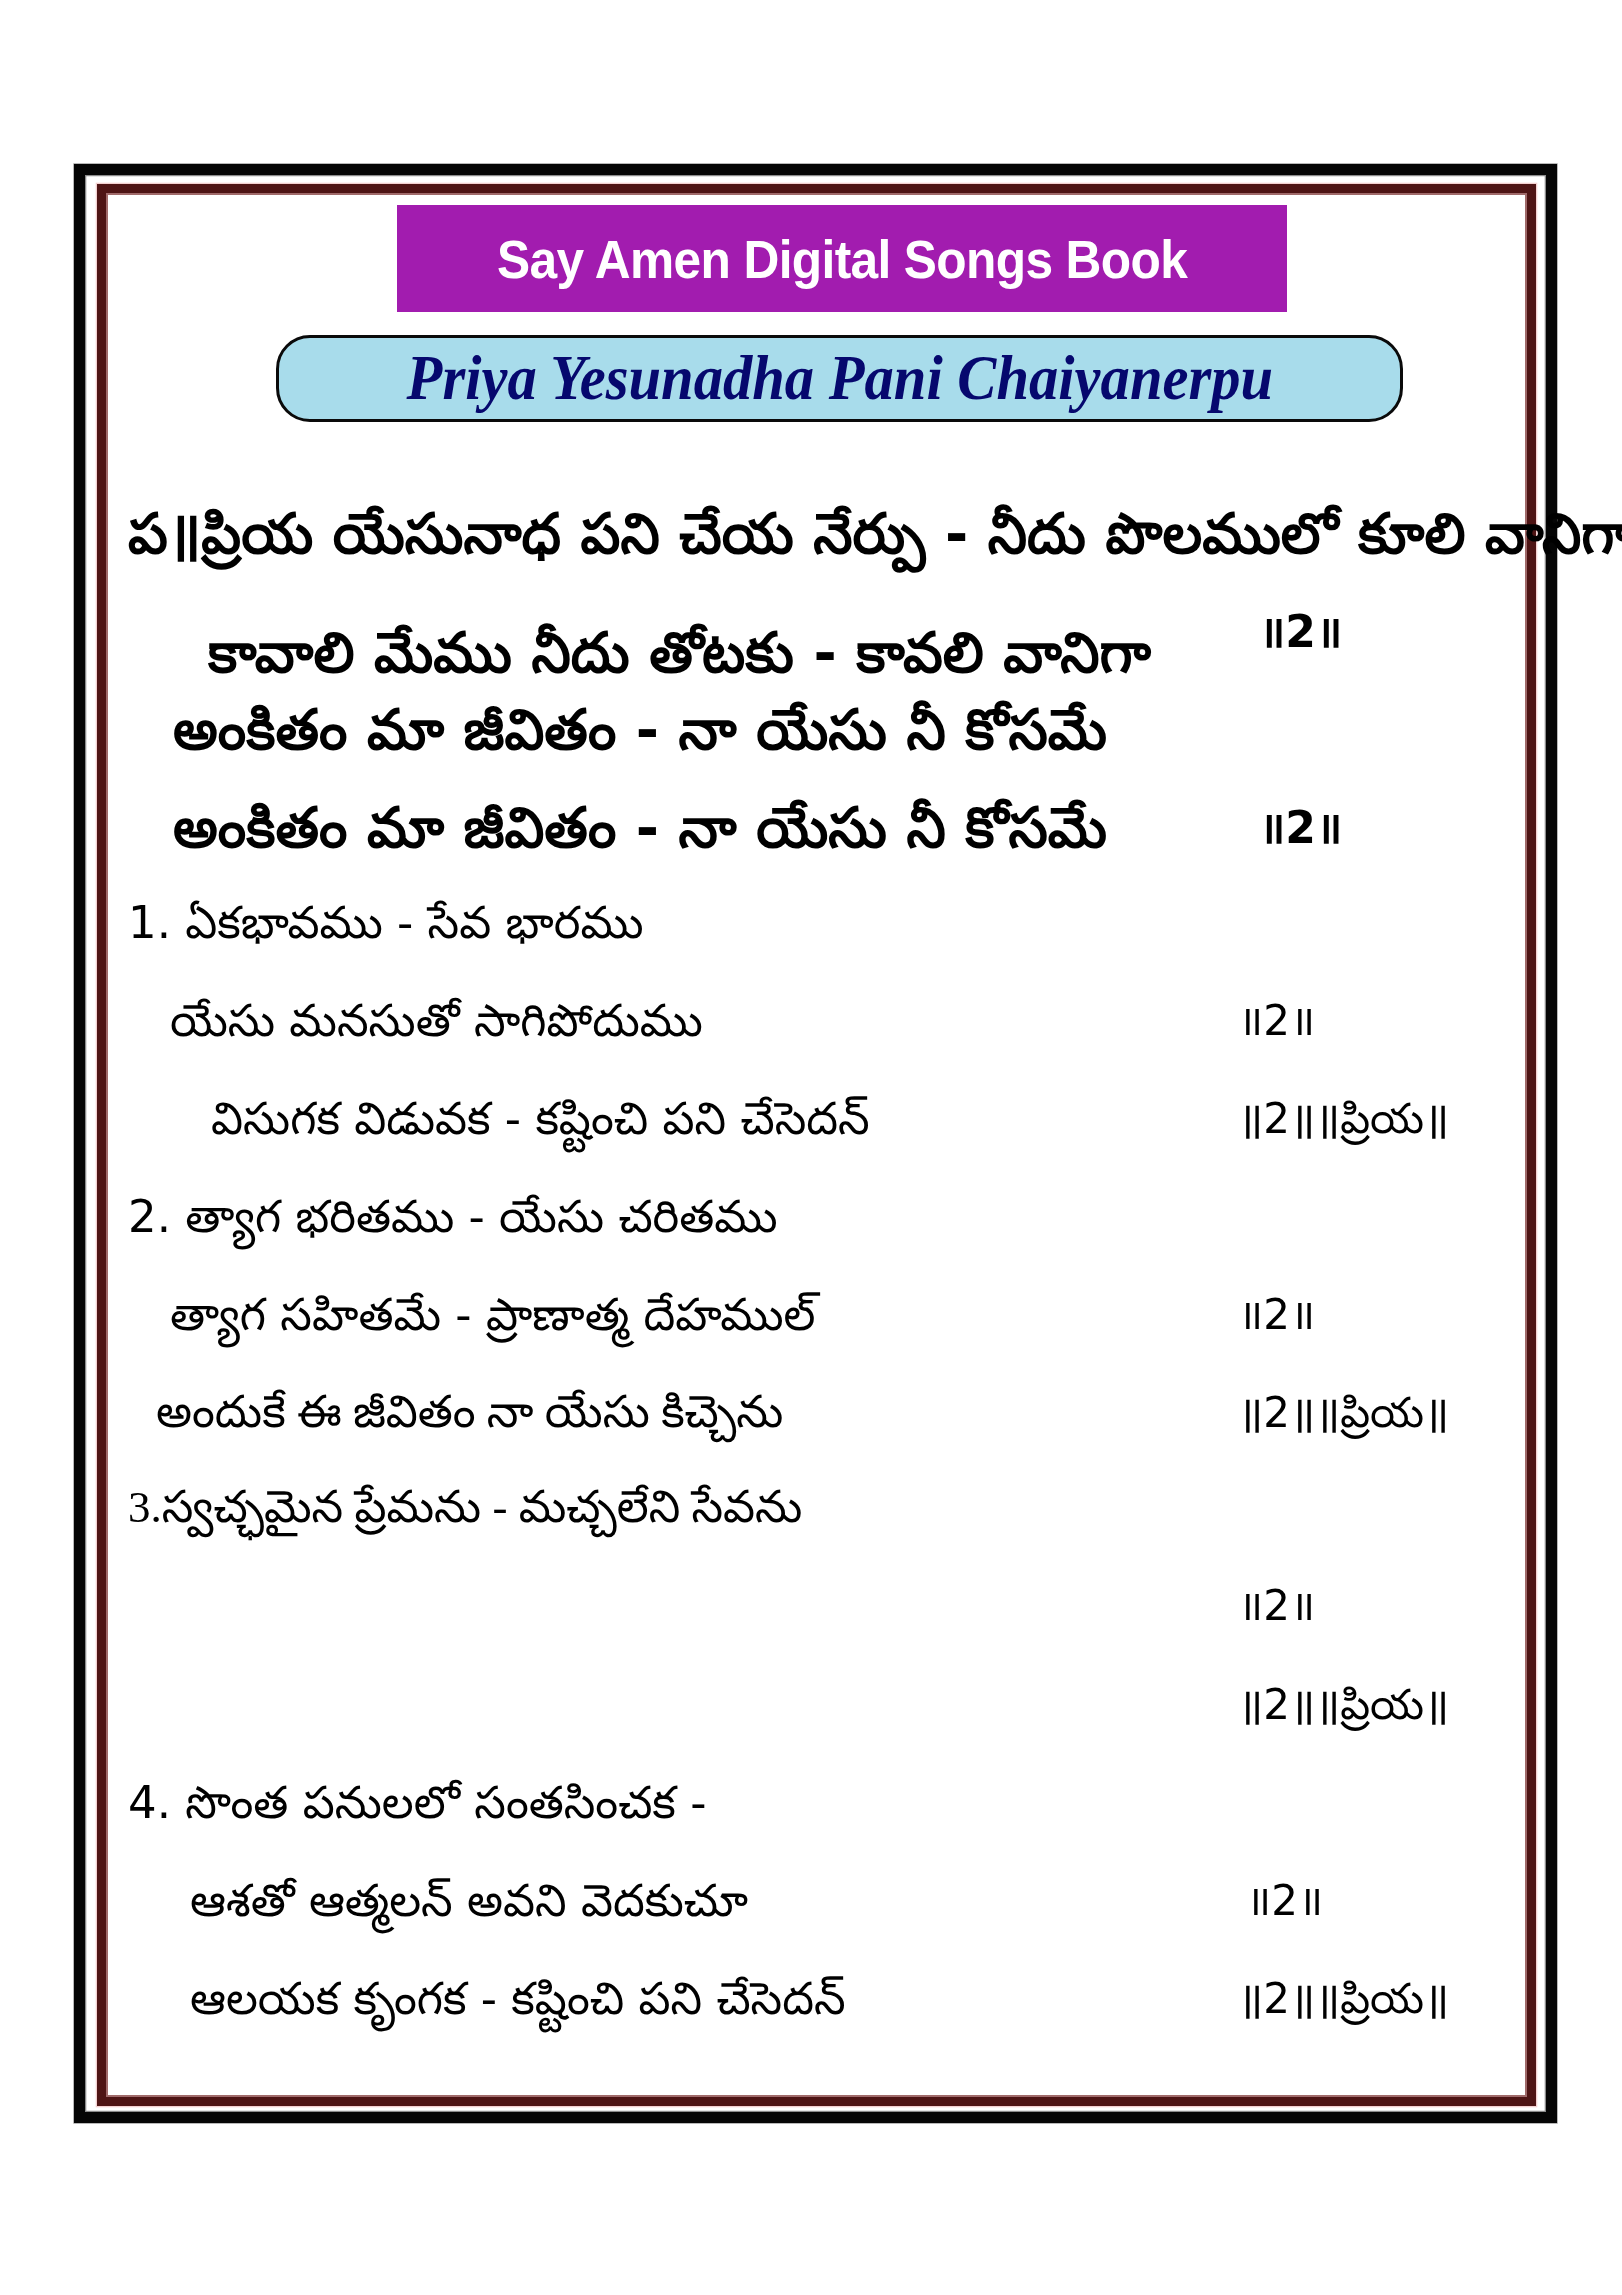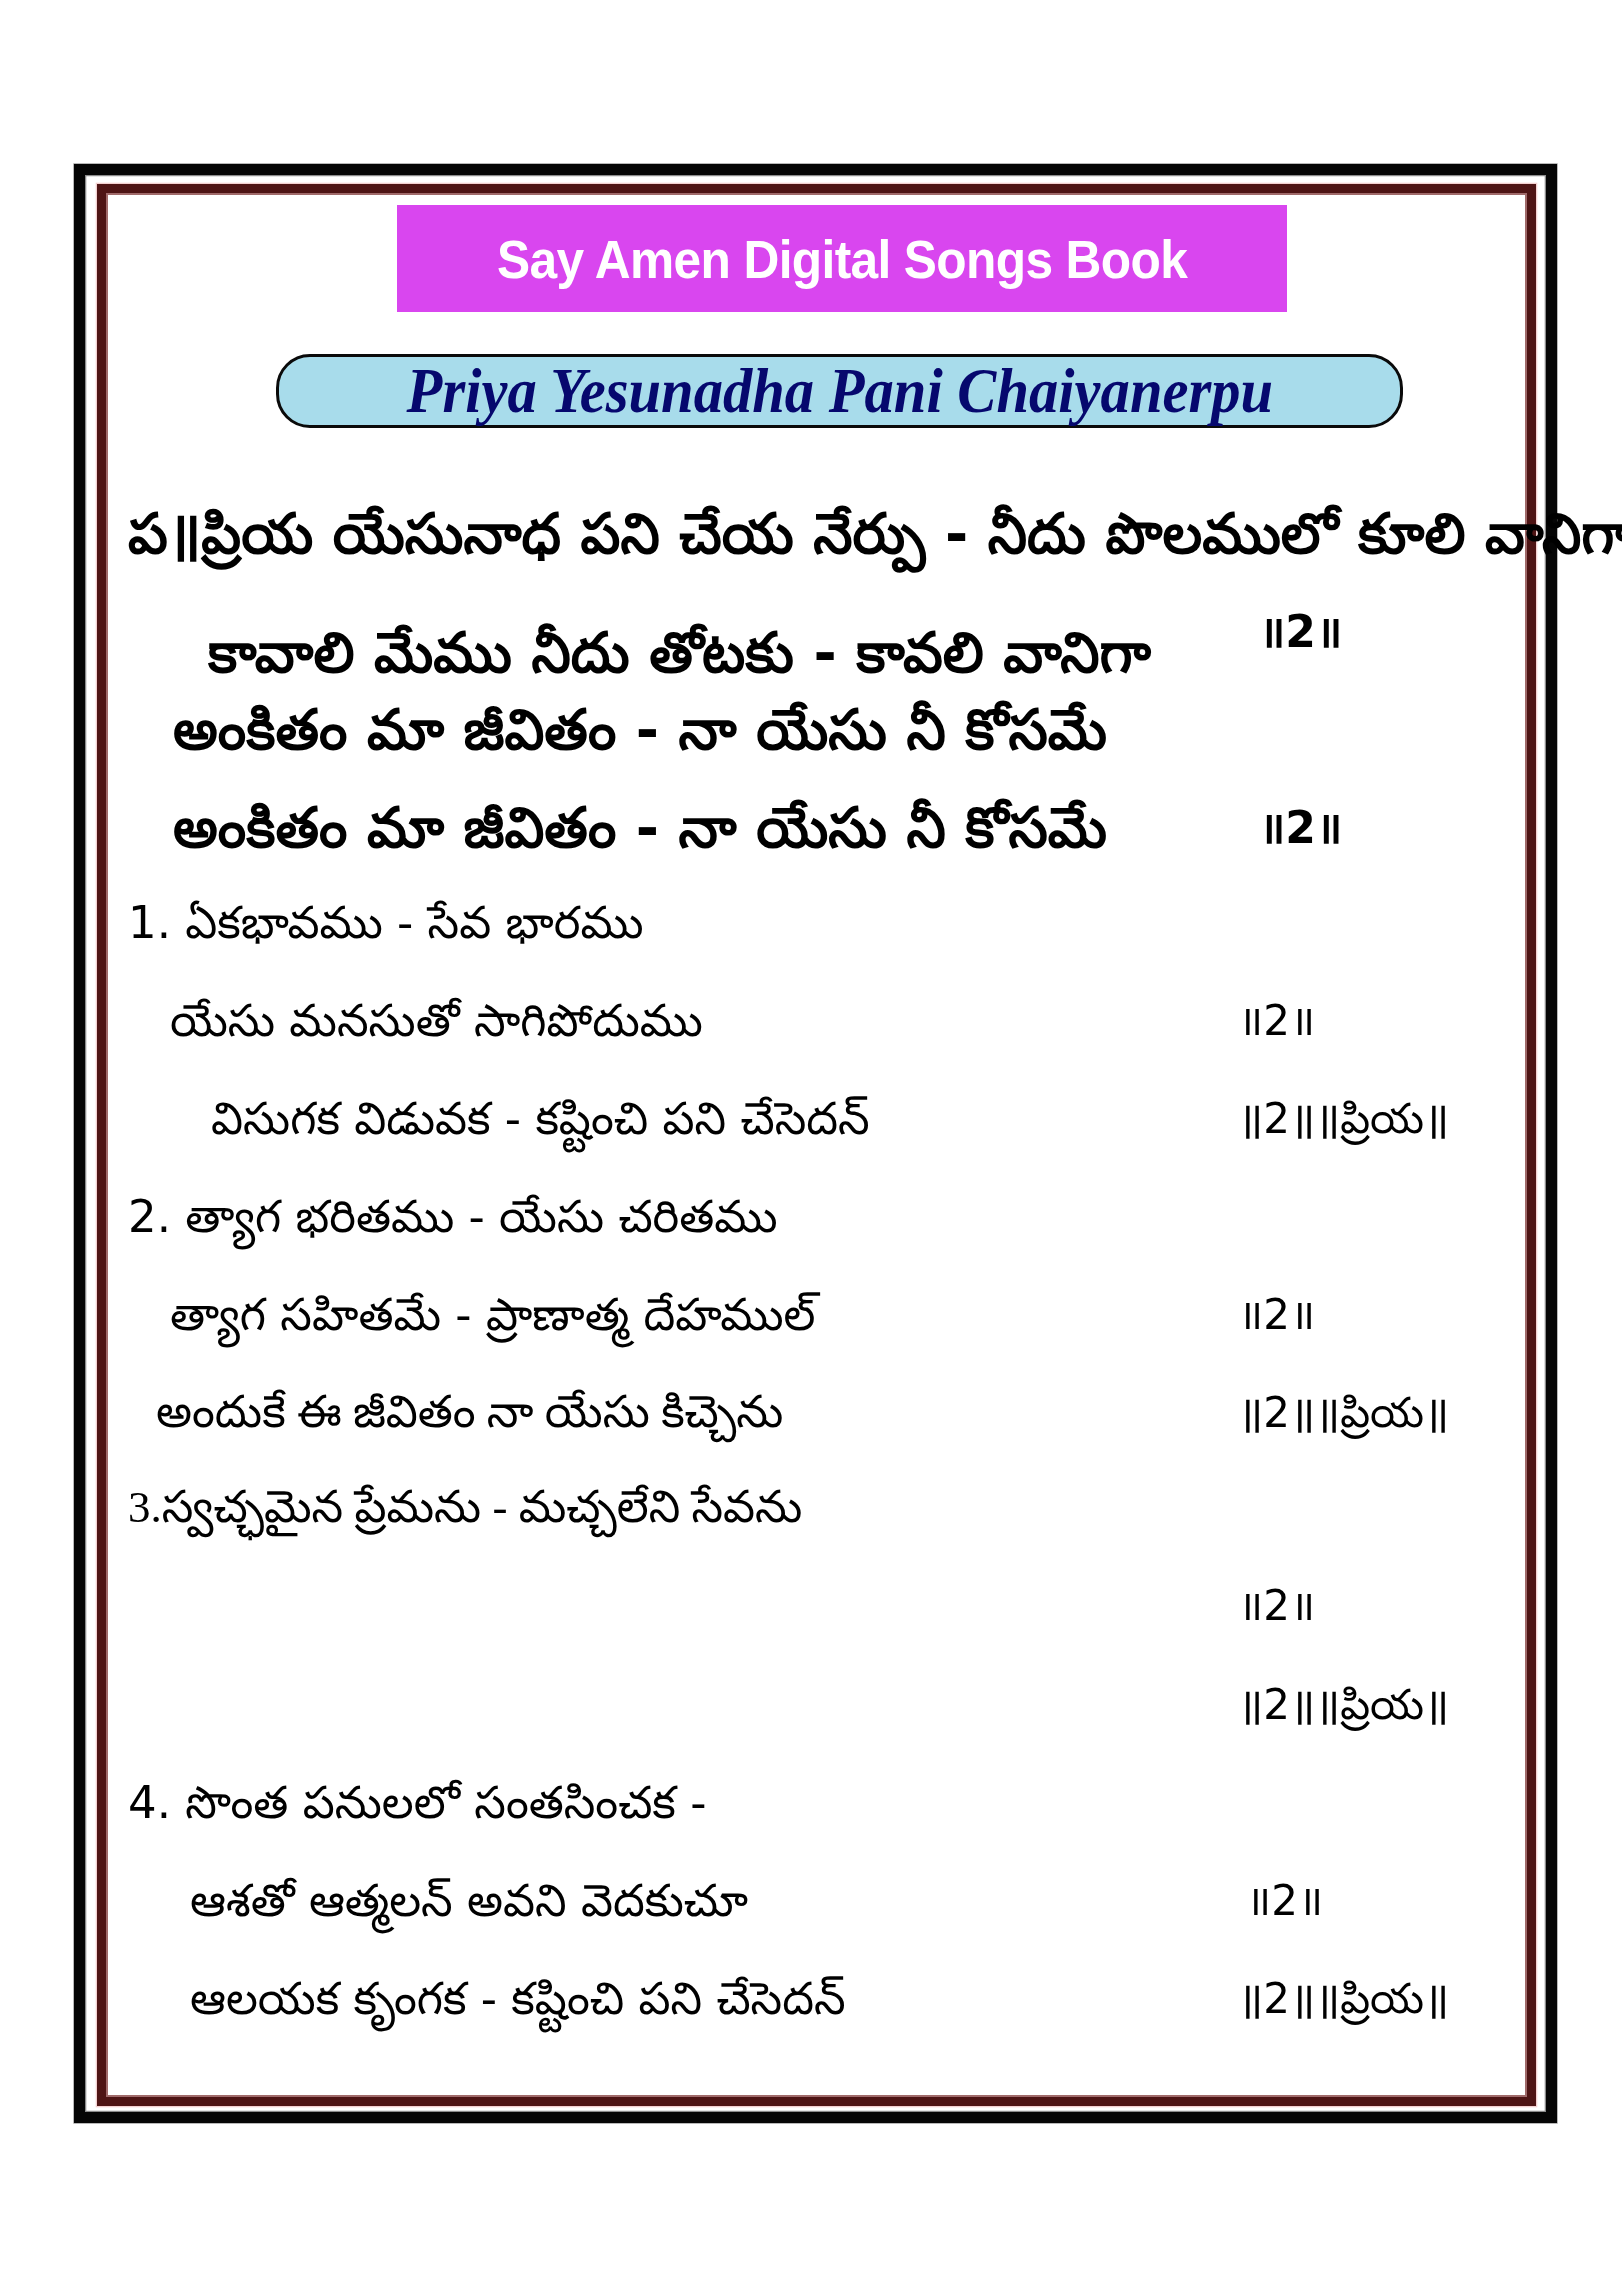--- a/index.html
+++ b/index.html
@@ -33,40 +33,40 @@
       box-sizing: border-box;
       border: 9.2px solid #4e1414;
       box-shadow: 0 0 0 2px #a06a6a inset, 0 0 0 1.3px #f3d0d0;
     }
     .banner {
       position: absolute;
       left: 397px;
       top: 205px;
       width: 890px;
       height: 107px;
-      background: #d946ef;
+      background: #a21caf;
       display: flex;
       align-items: center;
       justify-content: center;
     }
     .banner-title {
       color: #ffffff;
       font-family: "Liberation Sans", sans-serif;
       font-weight: bold;
       font-size: 54px;
       letter-spacing: -0.7px;
       transform: scaleX(0.92);
       white-space: nowrap;
     }
     .pill {
       position: absolute;
       left: 276px;
-      top: 354px;
+      top: 335px;
       width: 1127px;
-      height: 74px;
+      height: 87px;
       box-sizing: border-box;
       background: #A8DCEB;
       border: 3.3px solid #0a0a0a;
       border-radius: 34px;
       display: flex;
       align-items: center;
       justify-content: center;
     }
     .pill-title {
       color: #06086E;

